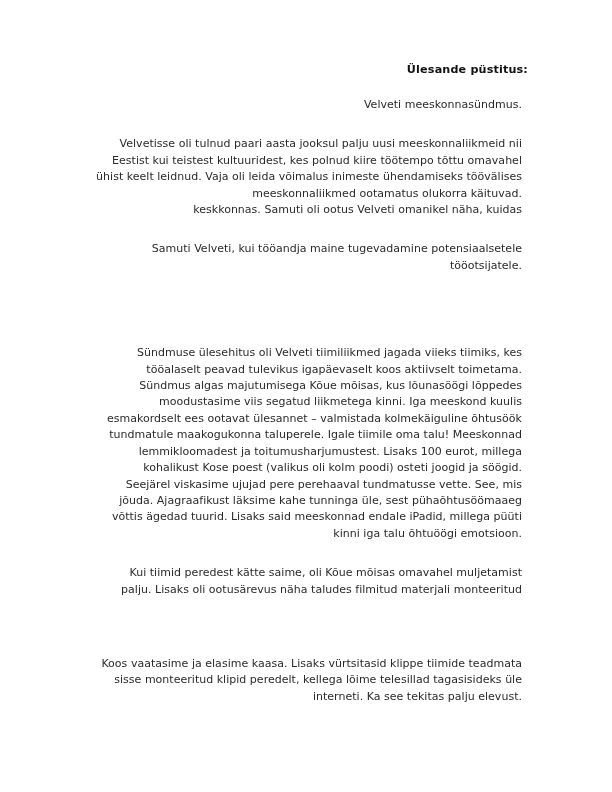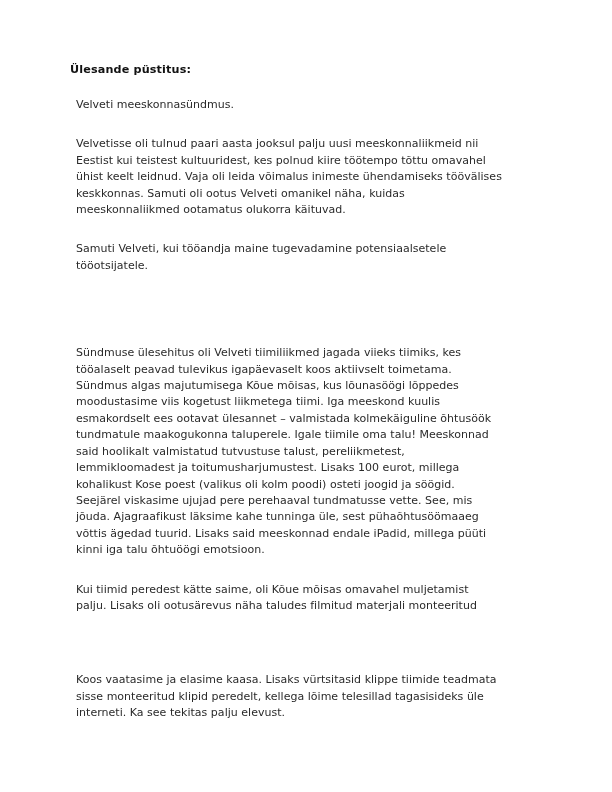--- a/index.html
+++ b/index.html
@@ -15,20 +15,21 @@
     background: #ffffff;
     overflow: hidden;
     font-family: "DejaVu Sans", "Liberation Sans", sans-serif;
     -webkit-font-smoothing: none;
   }
   .content {
     position: absolute;
     left: 70px;
     top: 62px;
     width: 458px;
+    text-align: right;
   }
   .heading {
     font-size: 11.2px;
     font-weight: bold;
     color: #121212;
     line-height: 16px;
     letter-spacing: 0.15px;
     margin: 0;
     padding: 0;
     white-space: pre;
@@ -64,44 +65,43 @@
     <p class="para">
       <span class="ln">Velveti meeskonnasündmus.</span>
     </p>
 
     <div class="gap-sm"></div>
 
     <p class="para">
       <span class="ln">Velvetisse oli tulnud paari aasta jooksul palju uusi meeskonnaliikmeid nii</span>
       <span class="ln">Eestist kui teistest kultuuridest, kes polnud kiire töötempo tõttu omavahel</span>
       <span class="ln">ühist keelt leidnud. Vaja oli leida võimalus inimeste ühendamiseks töövälises</span>
+      <span class="ln">meeskonnaliikmed ootamatus olukorra käituvad.</span>
       <span class="ln">keskkonnas. Samuti oli ootus Velveti omanikel näha, kuidas</span>
-      <span class="ln">meeskonnaliikmed ootamatus olukorra käituvad.</span>
     </p>
 
     <div class="gap-sm"></div>
 
     <p class="para">
       <span class="ln">Samuti Velveti, kui tööandja maine tugevadamine potensiaalsetele</span>
       <span class="ln">tööotsijatele.</span>
     </p>
 
     <div class="gap-xl"></div>
 
 
     <div class="gap-head"></div>
 
     <p class="para">
       <span class="ln">Sündmuse ülesehitus oli Velveti tiimiliikmed jagada viieks tiimiks, kes</span>
       <span class="ln">tööalaselt peavad tulevikus igapäevaselt koos aktiivselt toimetama.</span>
       <span class="ln">Sündmus algas majutumisega Kõue mõisas, kus lõunasöögi lõppedes</span>
-      <span class="ln">moodustasime viis kogetust liikmetega tiimi. Iga meeskond kuulis</span>
+      <span class="ln">moodustasime viis segatud liikmetega kinni. Iga meeskond kuulis</span>
       <span class="ln">esmakordselt ees ootavat ülesannet – valmistada kolmekäiguline õhtusöök</span>
       <span class="ln">tundmatule maakogukonna taluperele. Igale tiimile oma talu! Meeskonnad</span>
-      <span class="ln">said hoolikalt valmistatud tutvustuse talust, pereliikmetest,</span>
       <span class="ln">lemmikloomadest ja toitumusharjumustest. Lisaks 100 eurot, millega</span>
       <span class="ln">kohalikust Kose poest (valikus oli kolm poodi) osteti joogid ja söögid.</span>
       <span class="ln">Seejärel viskasime ujujad pere perehaaval tundmatusse vette. See, mis</span>
       <span class="ln">jõuda. Ajagraafikust läksime kahe tunninga üle, sest pühaõhtusöömaaeg</span>
       <span class="ln">võttis ägedad tuurid. Lisaks said meeskonnad endale iPadid, millega püüti</span>
       <span class="ln">kinni iga talu õhtuöögi emotsioon.</span>
     </p>
 
     <div class="gap-sm"></div>
 

